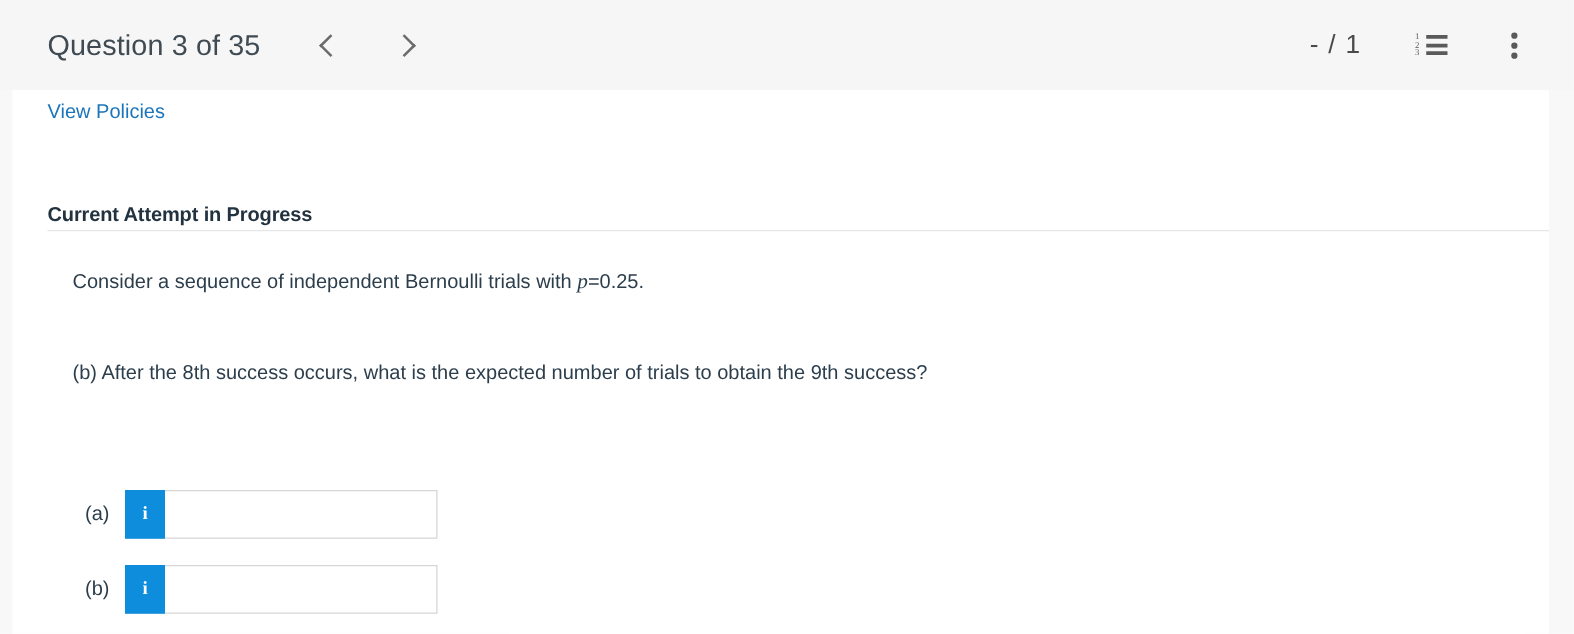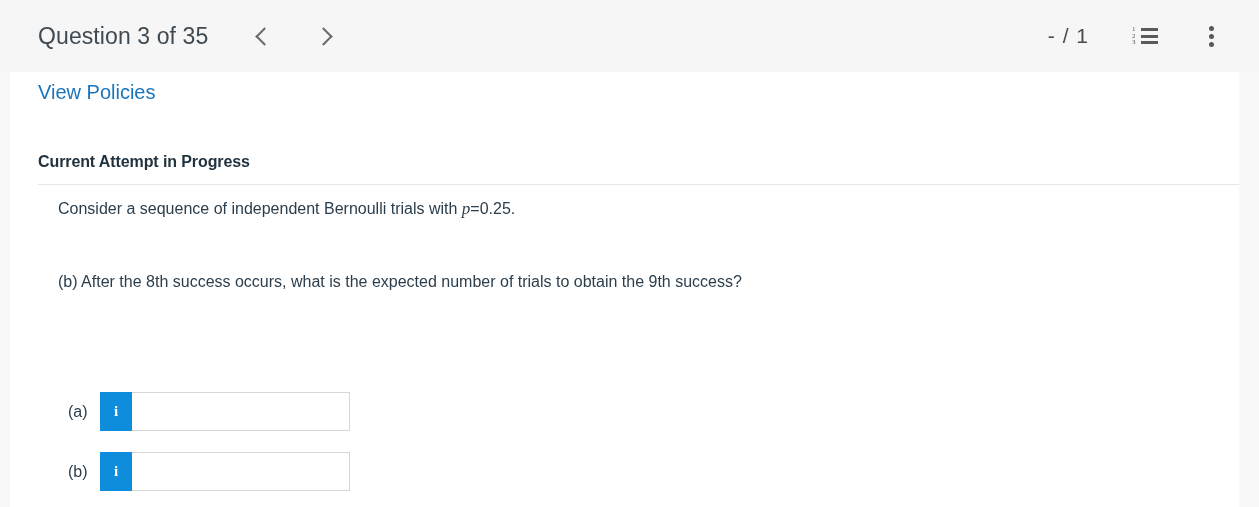--- a/index.html
+++ b/index.html
@@ -152,30 +152,30 @@
     width: 1229px;
     height: 435px;
     background: #ffffff;
     box-sizing: border-box;
   }
 
   .policies-link {
     position: absolute;
     left: 28px;
     top: 9px;
-    font-size: 20px;
+    font-size: 16px;
     color: #1b75bb;
     text-decoration: none;
     cursor: pointer;
   }
 
   .attempt-heading {
     position: absolute;
     left: 28px;
-    top: 81px;
+    top: 92px;
     font-size: 16px;
     font-weight: bold;
     color: #22333f;
     letter-spacing: -0.1px;
     white-space: nowrap;
   }
 
   .divider {
     position: absolute;
     left: 28px;
@@ -190,21 +190,21 @@
     left: 48px;
     top: 126px;
     width: 1140px;
   }
   .qline {
     font-size: 16px;
     color: #2c3e4c;
     line-height: 1.3;
     white-space: nowrap;
   }
-  .qline.l1 { margin-top: 0; }
+  .qline.l1 { margin-top: 16px; }
   .qline.l2 { margin-top: 33px; }
   .qline.l3 { margin-top: 52px; }
   .qline em {
     font-style: italic;
     font-family: "Liberation Serif", serif;
     font-size: 17px;
   }
 
   
   .answers {

